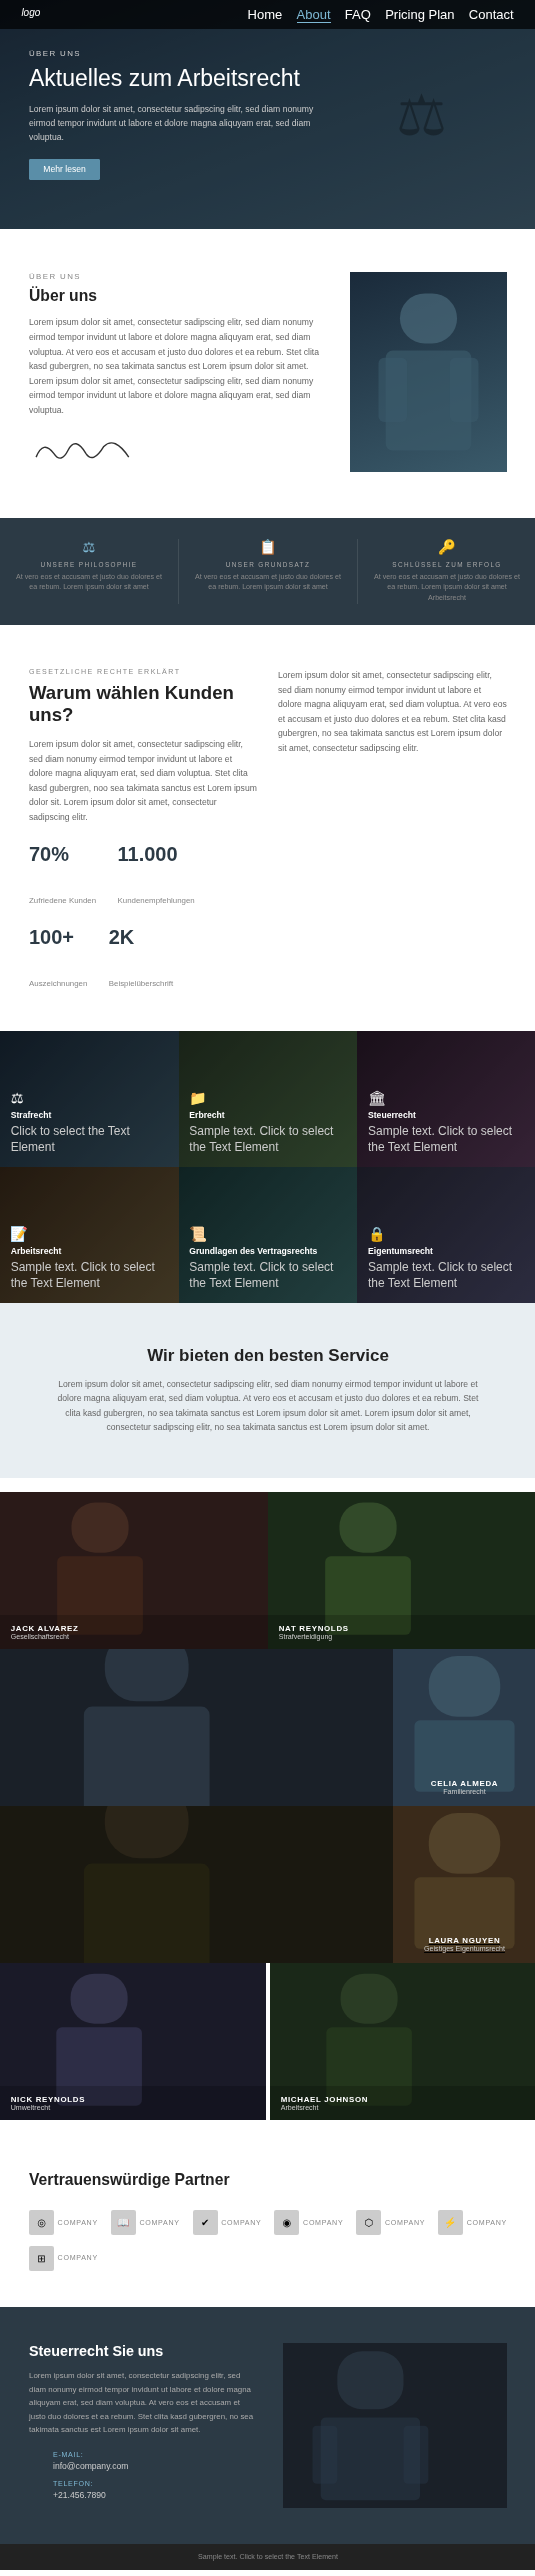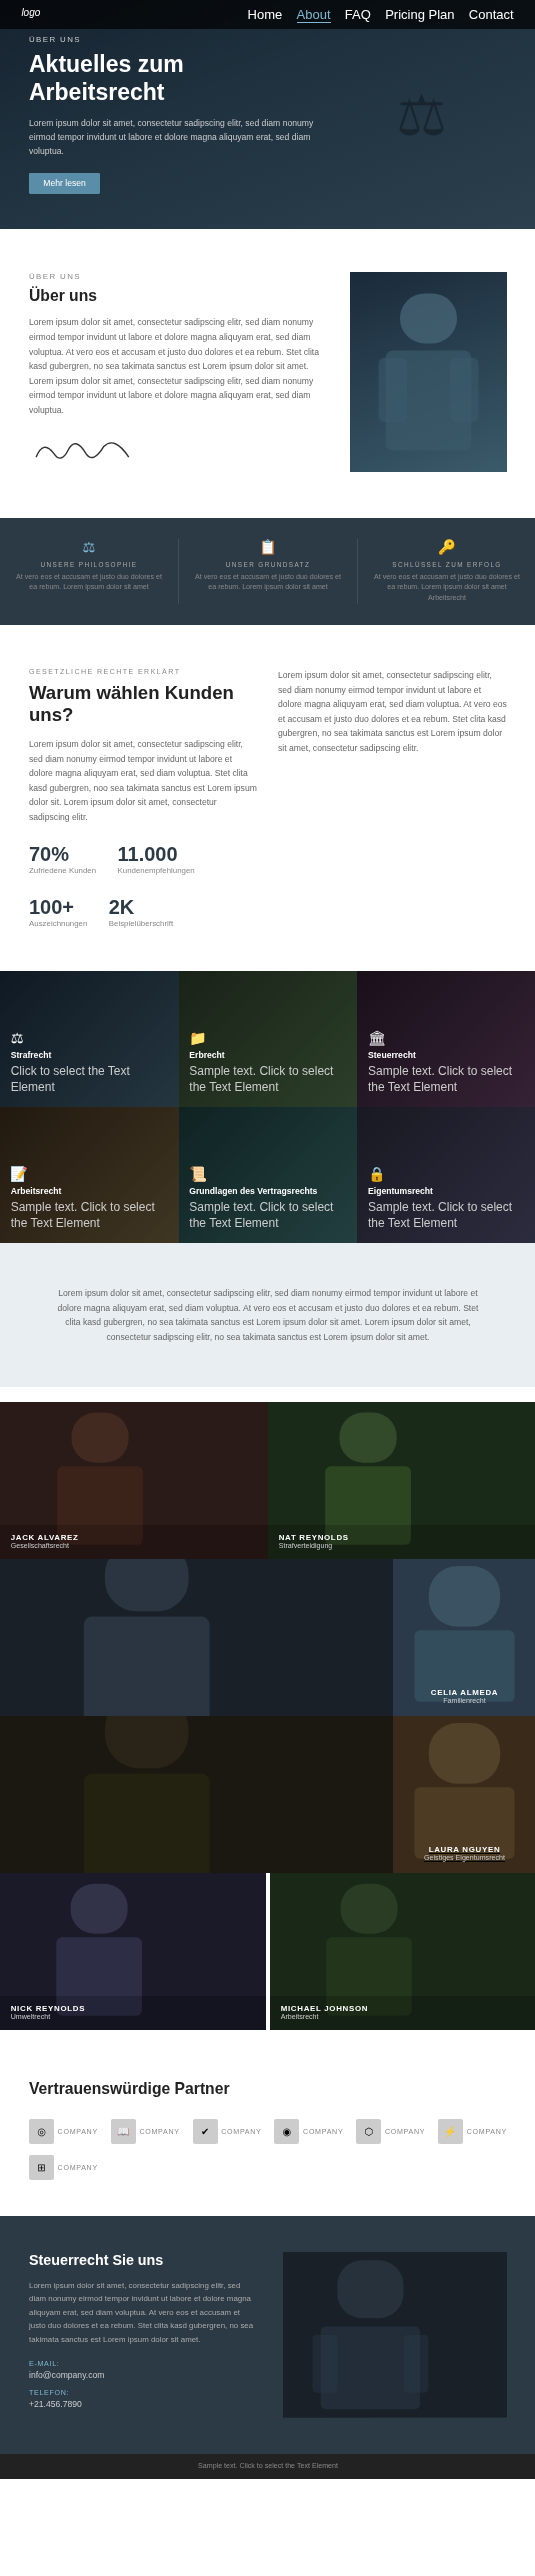--- a/index.html
+++ b/index.html
@@ -26,21 +26,21 @@
     .hero-overlay {
       position: absolute; top: 0; left: 0; right: 0; bottom: 0;
       background: rgba(20,30,40,0.55);
     }
     .hero-bg-img {
       position: absolute; top: 0; left: 0; right: 0; bottom: 0;
       background: linear-gradient(160deg, #1a2a3a 0%, #2d4a5a 40%, #3a5a6a 70%, #4a6a7a 100%);
     }
     .hero-content { position: relative; z-index: 2; max-width: 286px; }
     .hero-label { color: #ccc; font-size: 7.9px; letter-spacing: 1.4px; text-transform: uppercase; margin-bottom: 7.1px; }
-    .hero-title { color: #fff; font-size: 23px; font-weight: bold; line-height: 1.2; margin-bottom: 10.7px; }
+    .hero-title { color: #fff; font-size: 23px; font-weight: normal; line-height: 1.2; margin-bottom: 10.7px; }
     .hero-text { color: #ccc; font-size: 8.6px; line-height: 1.6; margin-bottom: 14.3px; }
     .hero-btn {
       background: #5a8ea8; color: #fff; border: none; padding: 5.7px 14.3px;
       font-size: 8.6px; cursor: pointer; border-radius: 1.4px;
     }
 
     
     .about-section {
       padding: 43px 29px; display: flex; gap: 21.4px; align-items: flex-start;
     }
@@ -75,21 +75,21 @@
 
     
     .why-section { padding: 43px 29px; display: flex; gap: 20px; }
     .why-left { flex: 1; }
     .why-label { color: #888; font-size: 7.1px; letter-spacing: 1.4px; text-transform: uppercase; margin-bottom: 5.7px; }
     .why-title { font-size: 18.6px; font-weight: bold; color: #222; margin-bottom: 10.7px; line-height: 1.2; }
     .why-text { font-size: 8.6px; color: #666; line-height: 1.7; margin-bottom: 18px; }
     .why-stats { display: flex; gap: 21.4px; flex-wrap: wrap; }
     .stat-item { }
     .stat-number { font-size: 20px; font-weight: bold; color: #2c3a45; }
-    .stat-label { font-size: 7.9px; color: #888; }
+    .stat-label { font-size: 7.9px; color: #888; margin-top: 30px; }
     .why-right { flex: 1; font-size: 8.6px; color: #666; line-height: 1.7; }
 
     
     .practice-grid {
       display: grid; grid-template-columns: repeat(3, 1fr); gap: 0;
     }
     .practice-item {
       position: relative; height: 136px; overflow: hidden; cursor: pointer;
     }
     .practice-item-bg {
@@ -138,21 +138,21 @@
 
     
     .contact-section {
       background: #2c3a45; padding: 36px 29px;
     }
     .contact-inner { display: flex; gap: 29px; }
     .contact-left { flex: 1; }
     .contact-title { color: #fff; font-size: 14.3px; font-weight: bold; margin-bottom: 10.7px; }
     .contact-text { color: #aaa; font-size: 7.9px; line-height: 1.7; margin-bottom: 14.3px; }
     .contact-info { }
-    .contact-info-item { margin-bottom: 8.6px; }
+    .contact-info-item { margin-bottom: 8.6px; margin-left: 24px; }
     .contact-info-label { color: #7eb8d4; font-size: 7.1px; letter-spacing: 0.7px; text-transform: uppercase; margin-bottom: 2.1px; }
     .contact-info-value { color: #ccc; font-size: 8.6px; }
     .contact-right {
       flex: 1; position: relative; min-height: 129px;
       background: linear-gradient(135deg, #1a2a3a, #2a3a4a);
     }
     .contact-footer { text-align: center; padding: 8.6px; background: #222; color: #888; font-size: 7.1px; }
 
     
     .gavel-icon {
@@ -304,20 +304,21 @@
     <div class="practice-item-bg bg6"></div>
     <div class="practice-overlay">
       <div class="practice-icon">🔒</div>
       <div class="practice-title">Eigentumsrecht</div>
       <div class="practice-text">Sample text. Click to select the Text Element</div>
     </div>
   </div>
 </div>
 
 <section class="service-section">
+  <h2 class="service-title">Wir bieten den besten Service</h2>
   <p class="service-text">Lorem ipsum dolor sit amet, consectetur sadipscing elitr, sed diam nonumy eirmod tempor invidunt ut labore et dolore magna aliquyam erat, sed diam voluptua. At vero eos et accusam et justo duo dolores et ea rebum. Stet clita kasd gubergren, no sea takimata sanctus est Lorem ipsum dolor sit amet. Lorem ipsum dolor sit amet, consectetur sadipscing elitr, no sea takimata sanctus est Lorem ipsum dolor sit amet.</p>
 </section>
 
 <section class="team-section">
 
   <div style="display:grid; grid-template-columns:1fr 1fr; gap:0;">
     <div style="height:157px; position:relative; overflow:hidden; background:linear-gradient(135deg,#2a1a18,#5a3a2a);">
       <svg width="100%" height="100%" viewBox="0 0 375 220" preserveAspectRatio="xMidYMid slice" style="position:absolute;top:0;left:0;">
         <rect width="375" height="220" fill="#2a1a18"></rect>
         <rect x="100" y="15" width="80" height="70" rx="33" fill="#5a3a2a" opacity="0.5"></rect>

